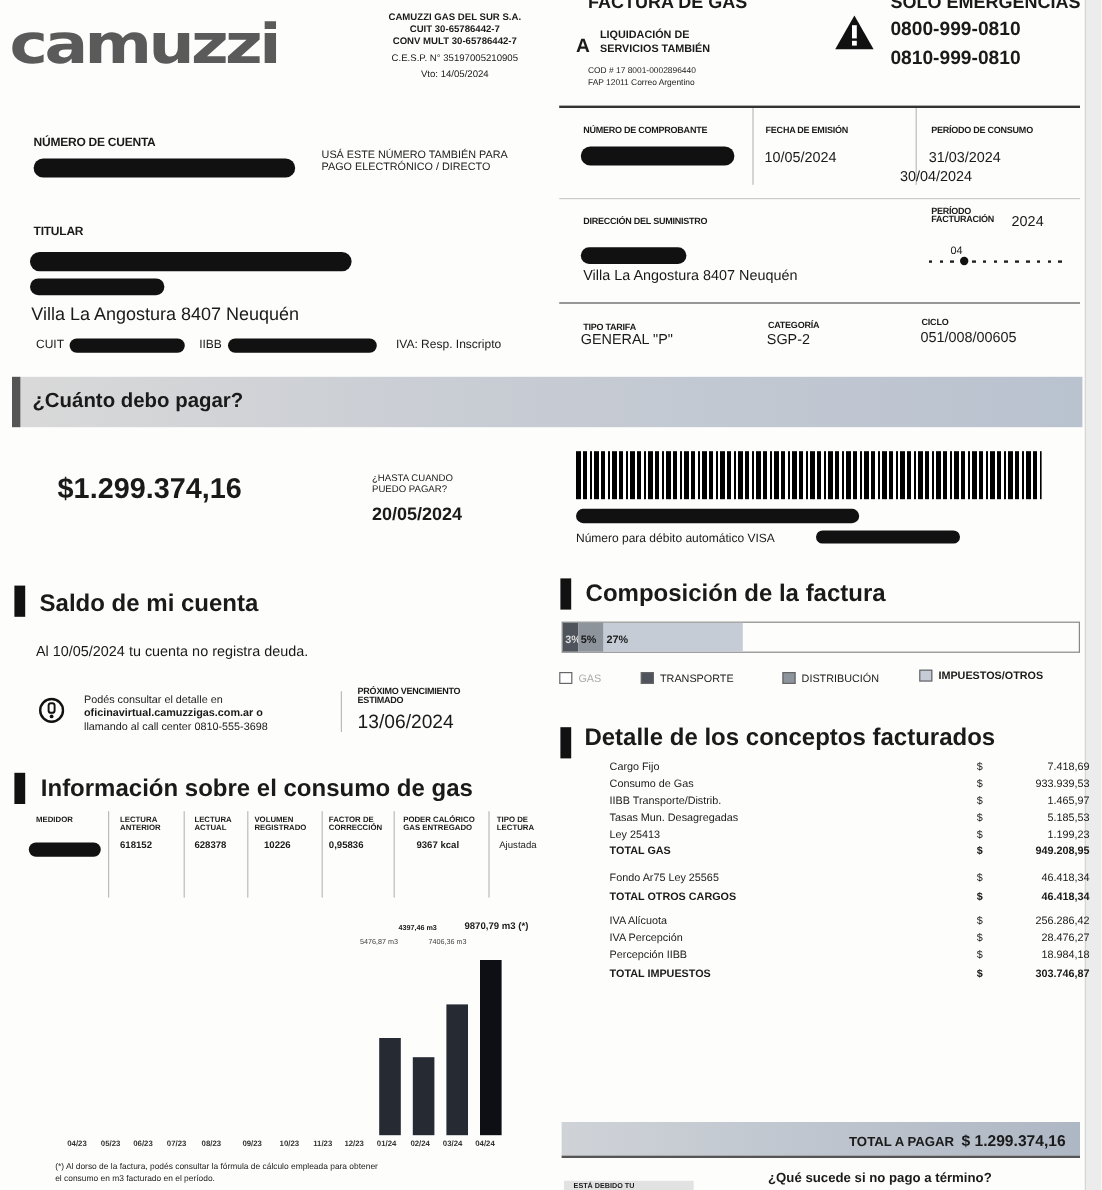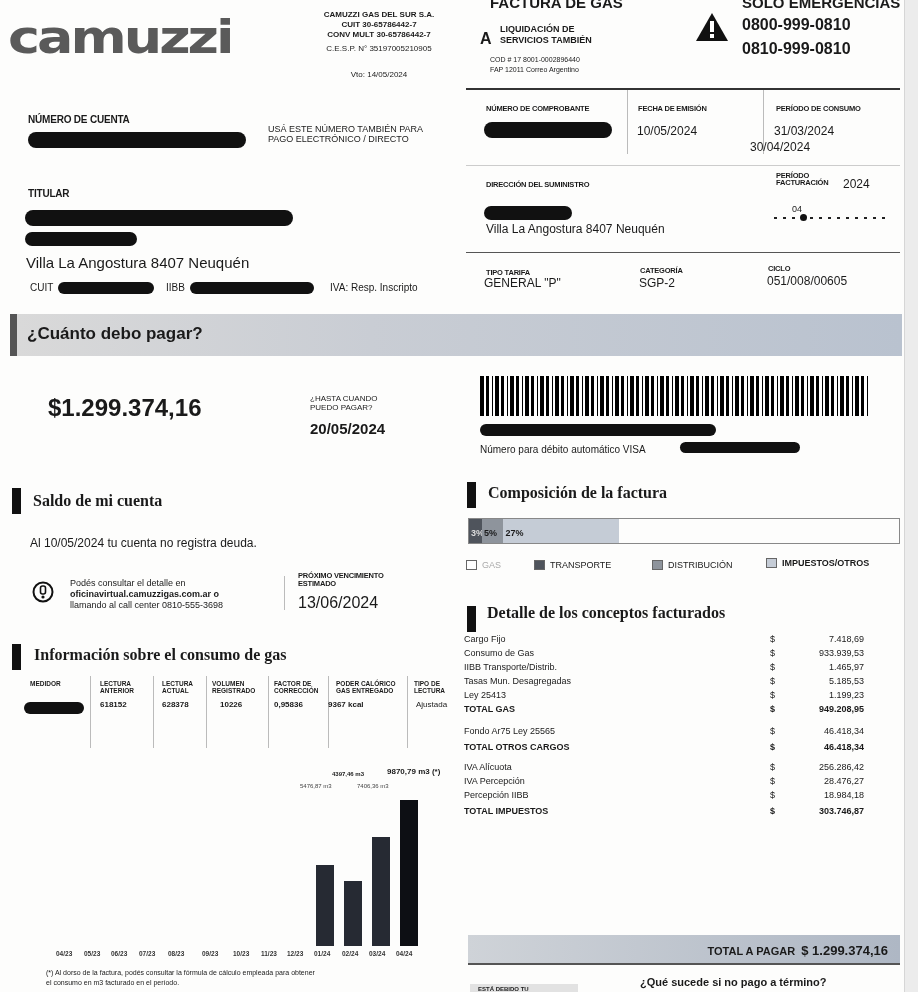--- a/index.html
+++ b/index.html
@@ -17,27 +17,27 @@
   .emerg { left: 742px; top: -6px; font-size: 15px; font-weight: bold; }
   .phone { left: 742px; font-size: 16px; font-weight: bold; }
   .box-right { left: 466px; top: 88px; width: 434px; height: 210px; border-top: 2px solid #333; }
   .lbl { font-size: 7.5px; font-weight: bold; letter-spacing: -0.2px; }
   .val { font-size: 12px; }
   .redact { background: #111; border-radius: 8px; }
   .hrule { position:absolute; height:1px; background:#999; }
   .vrule { position:absolute; width:1px; background:#bbb; }
   .banner { left: 10px; top: 314px; width: 892px; height: 42px; background: linear-gradient(90deg,#d9d9d9,#c9cdd4 40%,#b9c2cf); border-left: 7px solid #555; }
   .banner span { position:absolute; left:10px; top:10px; font-size: 17px; font-weight: bold; }
-  .sec-title { font-size: 16px; font-weight: bold; font-family: Liberation Serif, serif; }
+  .sec-title { font-size: 20px; font-weight: bold; }
   .sec-bar { position:absolute; width:9px; height:26px; background:#111; }
   .comp-bar { left: 468px; top: 518px; width: 432px; height: 26px; border: 1px solid #888; display:flex; }
   .comp-bar div { height: 100%; font-size: 9px; font-weight: bold; display:flex; align-items:flex-end; padding:0 2px 5px; }
   .legend { top: 560px; font-size: 9px; display:flex; align-items:center; gap:5px; }
   .sw { width: 11px; height: 10px; border:1px solid #666; }
-  .det-row { position:absolute; left: 464px; width: 400px; font-size: 9px; display:flex; }
+  .det-row { position:absolute; left: 508px; width: 400px; font-size: 9px; display:flex; }
   .det-row .n { width: 306px; }
   .det-row .c { width: 20px; }
   .det-row .a { width: 74px; text-align: right; }
   .det-row.bold { font-weight: bold; }
   .tbl-col { position:absolute; top: 680px; font-size: 6.5px; font-weight: bold; line-height: 7px; }
   .tbl-val { position:absolute; top: 700px; font-size: 8px; font-weight: bold; }
   .chart-bar { position:absolute; bottom: 0; background:#262a33; }
   .xlbl { position:absolute; top: 950px; font-size: 6.5px; font-weight: bold; color:#333; }
   .total-bar { left: 468px; top: 935px; width: 432px; height: 30px; background: linear-gradient(90deg,#cfd3d8,#aeb7c4); border-bottom: 2px solid #555; }
   .total-bar span { position:absolute; right: 12px; top: 8px; font-size: 11px; font-weight: bold; }
@@ -46,21 +46,21 @@
 <body>
 
 <div class="right-edge"></div>
 
 <div class="abs logo">camuzzi</div>
 <div class="abs company">
   <div>CAMUZZI GAS DEL SUR S.A.</div>
   <div>CUIT 30-65786442-7</div>
   <div>CONV MULT 30-65786442-7</div>
   <div class="sub">C.E.S.P. N° 35197005210905</div>
-  <div class="sub" style="margin-top:16px">Vto: 14/05/2024</div>
+  <div class="sub" style="margin-top:3px">Vto: 14/05/2024</div>
 </div>
 <div class="abs factura-title">FACTURA DE GAS</div>
 <div class="abs tipo-a">A</div>
 <div class="abs liq">
   <div>LIQUIDACIÓN DE</div>
   <div>SERVICIOS TAMBIÉN</div>
 </div>
 <div class="abs cod">
   <div>COD # 17 8001-0002896440</div>
   <div>FAP 12011 Correo Argentino</div>
@@ -258,21 +258,21 @@
 <div class="tbl-col" style="left:162px;width:40px">LECTURA ACTUAL</div>
 <div class="tbl-val" style="left:162px">628378</div>
 <div class="vrule" style="left:206px;top:676px;height:72px"></div>
 <div class="tbl-col" style="left:212px;width:52px">VOLUMEN REGISTRADO</div>
 <div class="tbl-val" style="left:220px">10226</div>
 <div class="vrule" style="left:268px;top:676px;height:72px"></div>
 <div class="tbl-col" style="left:274px;width:54px">FACTOR DE CORRECCIÓN</div>
 <div class="tbl-val" style="left:274px">0,95836</div>
 <div class="vrule" style="left:328px;top:676px;height:72px"></div>
 <div class="tbl-col" style="left:336px;width:68px">PODER CALÓRICO GAS ENTREGADO</div>
-<div class="tbl-val" style="left:328px">9367 kcal</div>
+<div class="tbl-val" style="left:347px">9367 kcal</div>
 <div class="vrule" style="left:407px;top:676px;height:72px"></div>
 <div class="tbl-col" style="left:414px;width:34px">TIPO DE LECTURA</div>
 <div class="tbl-val" style="left:416px;font-weight:normal">Ajustada</div>
 
 <div class="abs" style="left:316px;top:800px;width:104px;height:146px">
   <div class="chart-bar" style="left:0;width:18px;height:81px"></div>
   <div class="chart-bar" style="left:28px;width:18px;height:65px"></div>
   <div class="chart-bar" style="left:56px;width:18px;height:109px"></div>
   <div class="chart-bar" style="left:84px;width:18px;height:146px;background:#0d0f14"></div>
 </div>

